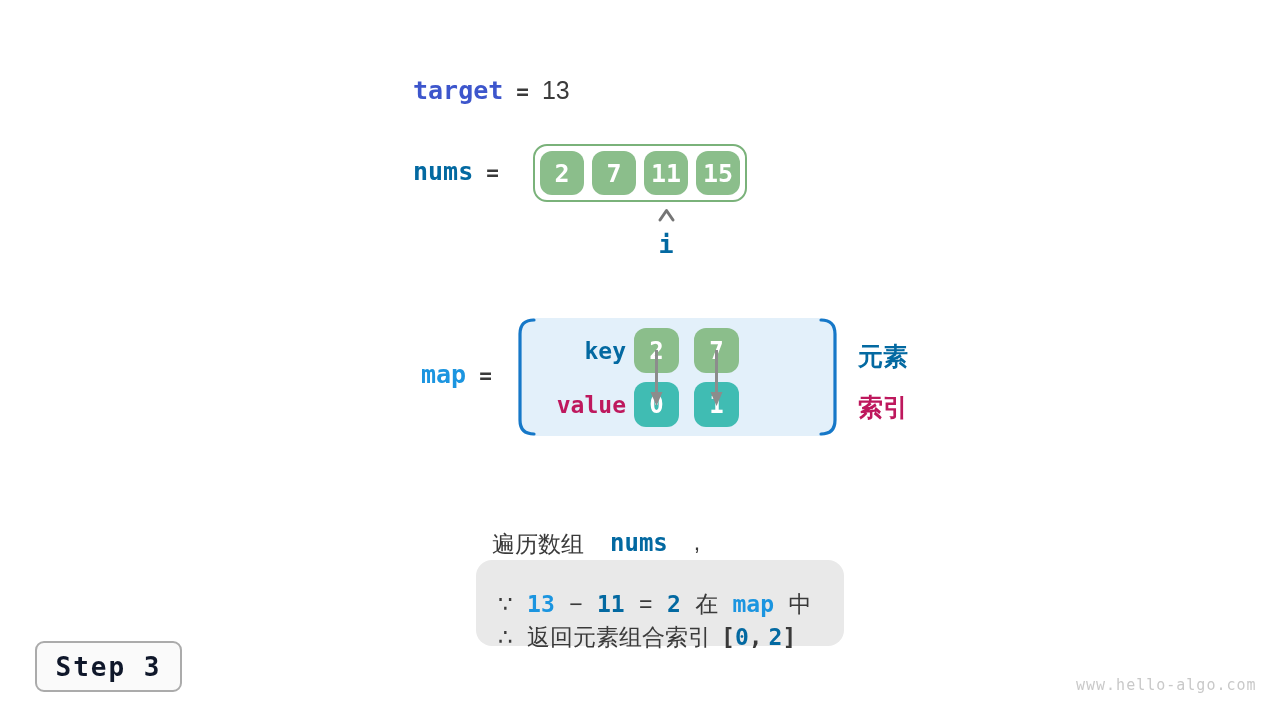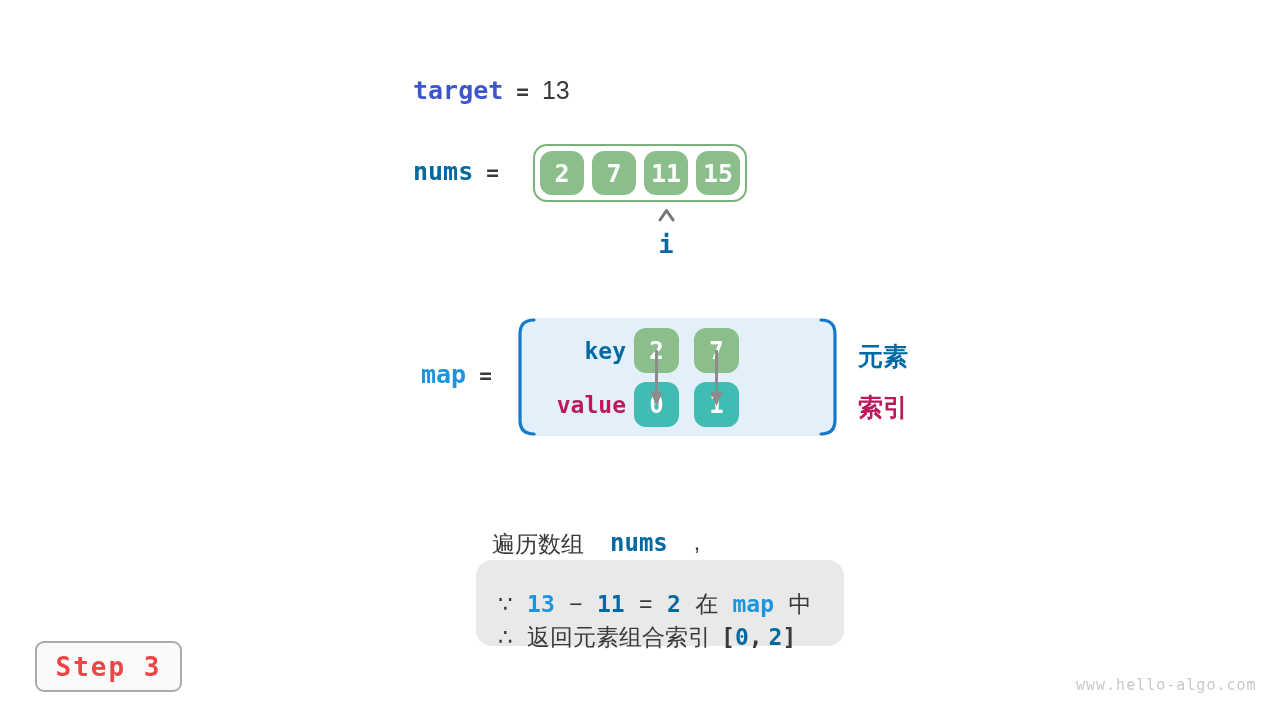--- a/index.html
+++ b/index.html
@@ -57,21 +57,21 @@
   }
   .note-line{white-space:nowrap;}
   .note-line .mono{font-size:23px;}
   .tok{margin:0 4px;}
 
   
   .step-box{
     left:35px;top:641px;width:147px;height:51px;background:#FAFAFA;
     border:2px solid #ABABAB;border-radius:9px;box-sizing:border-box;
     display:flex;align-items:center;justify-content:center;
-    color:#ef4444;font-size:26px;letter-spacing:2px;
+    color:#0f172a;font-size:26px;letter-spacing:2px;
   }
   .watermark{
     left:1076px;top:676px;font-family:"DejaVu Sans Mono",monospace;
     font-size:15px;color:#C9C9C9;letter-spacing:1px;
   }
 </style>
 </head>
 <body>
 
 <div class="canvas">

